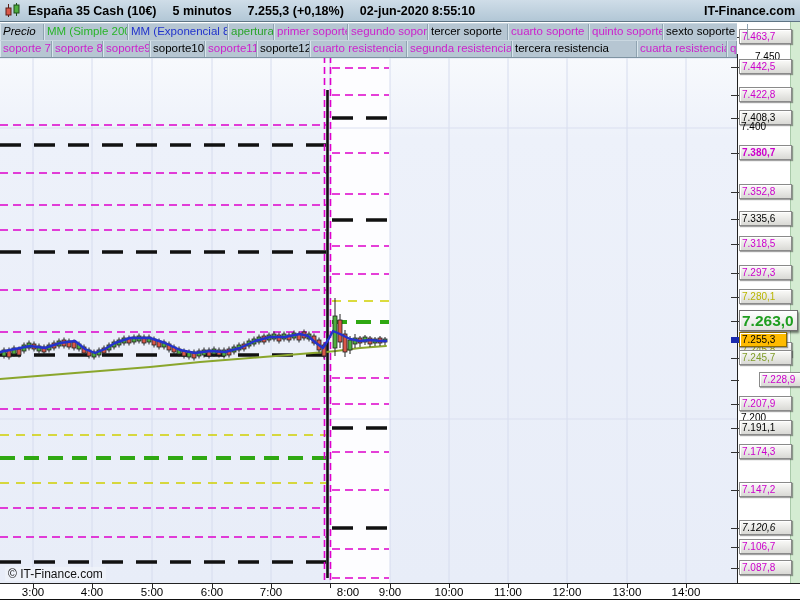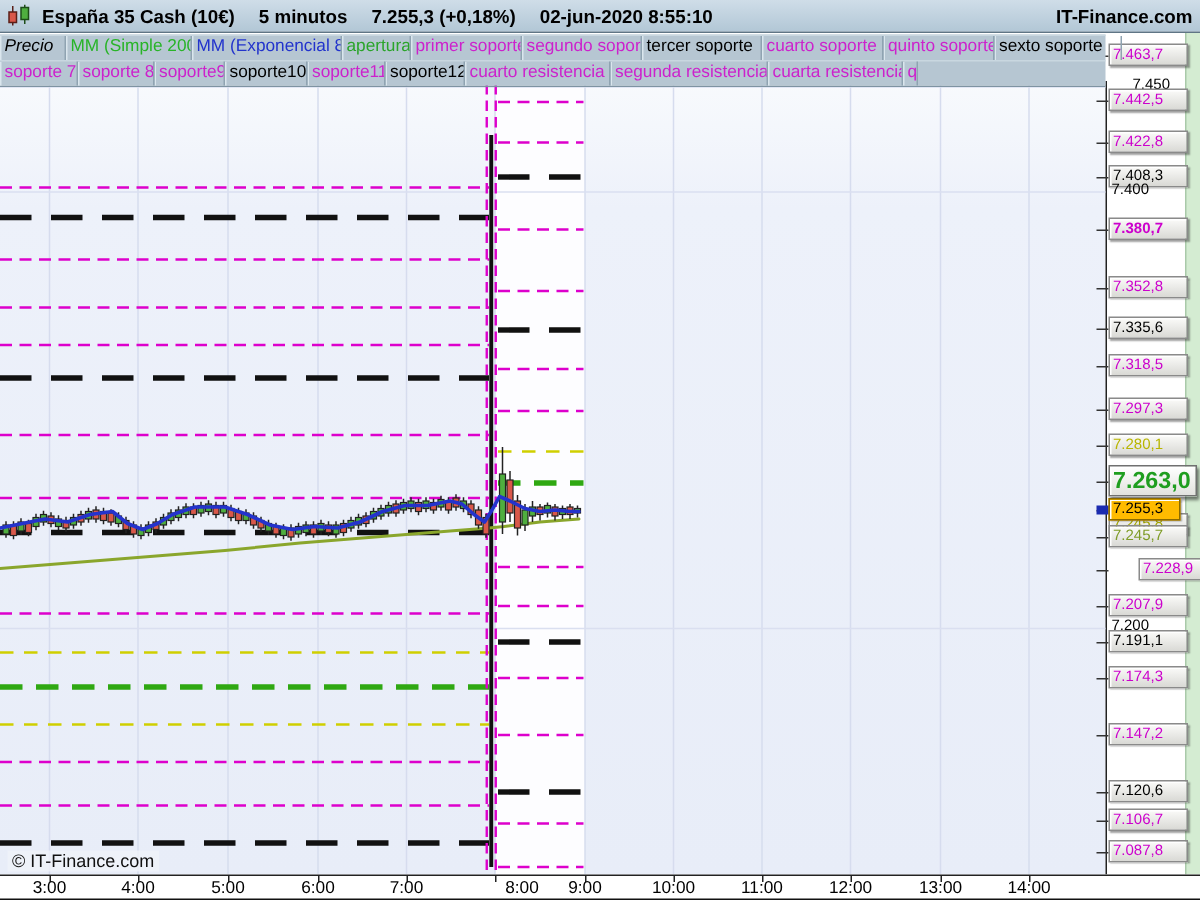--- a/index.html
+++ b/index.html
@@ -93,20 +93,21 @@
     </div>
   <div class="lrow" id="legend-row2">
       <div class="lcell" style="width: 52px; color: rgb(204, 34, 204);">soporte 7</div>
       <div class="lcell" style="width: 51px; color: rgb(204, 34, 204);">soporte 8</div>
       <div class="lcell" style="width: 47px; color: rgb(204, 34, 204);">soporte9</div>
       <div class="lcell" style="width: 55px; color: rgb(0, 0, 0);">soporte10</div>
       <div class="lcell" style="width: 52px; color: rgb(204, 34, 204);">soporte11</div>
       <div class="lcell" style="width: 53px; color: rgb(0, 0, 0);">soporte12</div>
       <div class="lcell" style="width: 97px; color: rgb(204, 34, 204);">cuarto resistencia</div>
       <div class="lcell" style="width: 105px; color: rgb(204, 34, 204);">segunda resistencia</div>
+      <div class="lcell" style="width: 125px; color: rgb(0, 0, 0);">tercera resistencia</div>
       <div class="lcell" style="width: 90px; color: rgb(204, 34, 204);">cuarta resistencia</div>
       <div class="lcell" style="width: 10px; color: rgb(204, 34, 204);">quinta r</div>
     </div>
 </div>
 
 <div id="plot-area">
   <div id="session-column"></div>
 </div>
 
 <div id="price-panel">
@@ -387,17 +388,17 @@
 <div class="ptick" style="top: 404px;"></div>
 <div class="plabel magenta" style="top: 396px;">7.207,9</div>
 <div class="plabel plain" style="top: 411px;">7.200</div>
 <div class="ptick" style="top: 428px;"></div>
 <div class="plabel black" style="top: 420px;">7.191,1</div>
 <div class="ptick" style="top: 452px;"></div>
 <div class="plabel magenta" style="top: 444px;">7.174,3</div>
 <div class="ptick" style="top: 490px;"></div>
 <div class="plabel magenta" style="top: 482px;">7.147,2</div>
 <div class="ptick" style="top: 528px;"></div>
-<div class="plabel black" style="top: 520px;">7.120,6</div>
+<div class="plabel black" style="top: 520px; font-style: italic;">7.120,6</div>
 <div class="ptick" style="top: 547px;"></div>
 <div class="plabel magenta" style="top: 539px;">7.106,7</div>
 <div class="ptick" style="top: 568px;"></div>
 <div class="plabel magenta" style="top: 560px;">7.087,8</div>
 
 </body></html>

